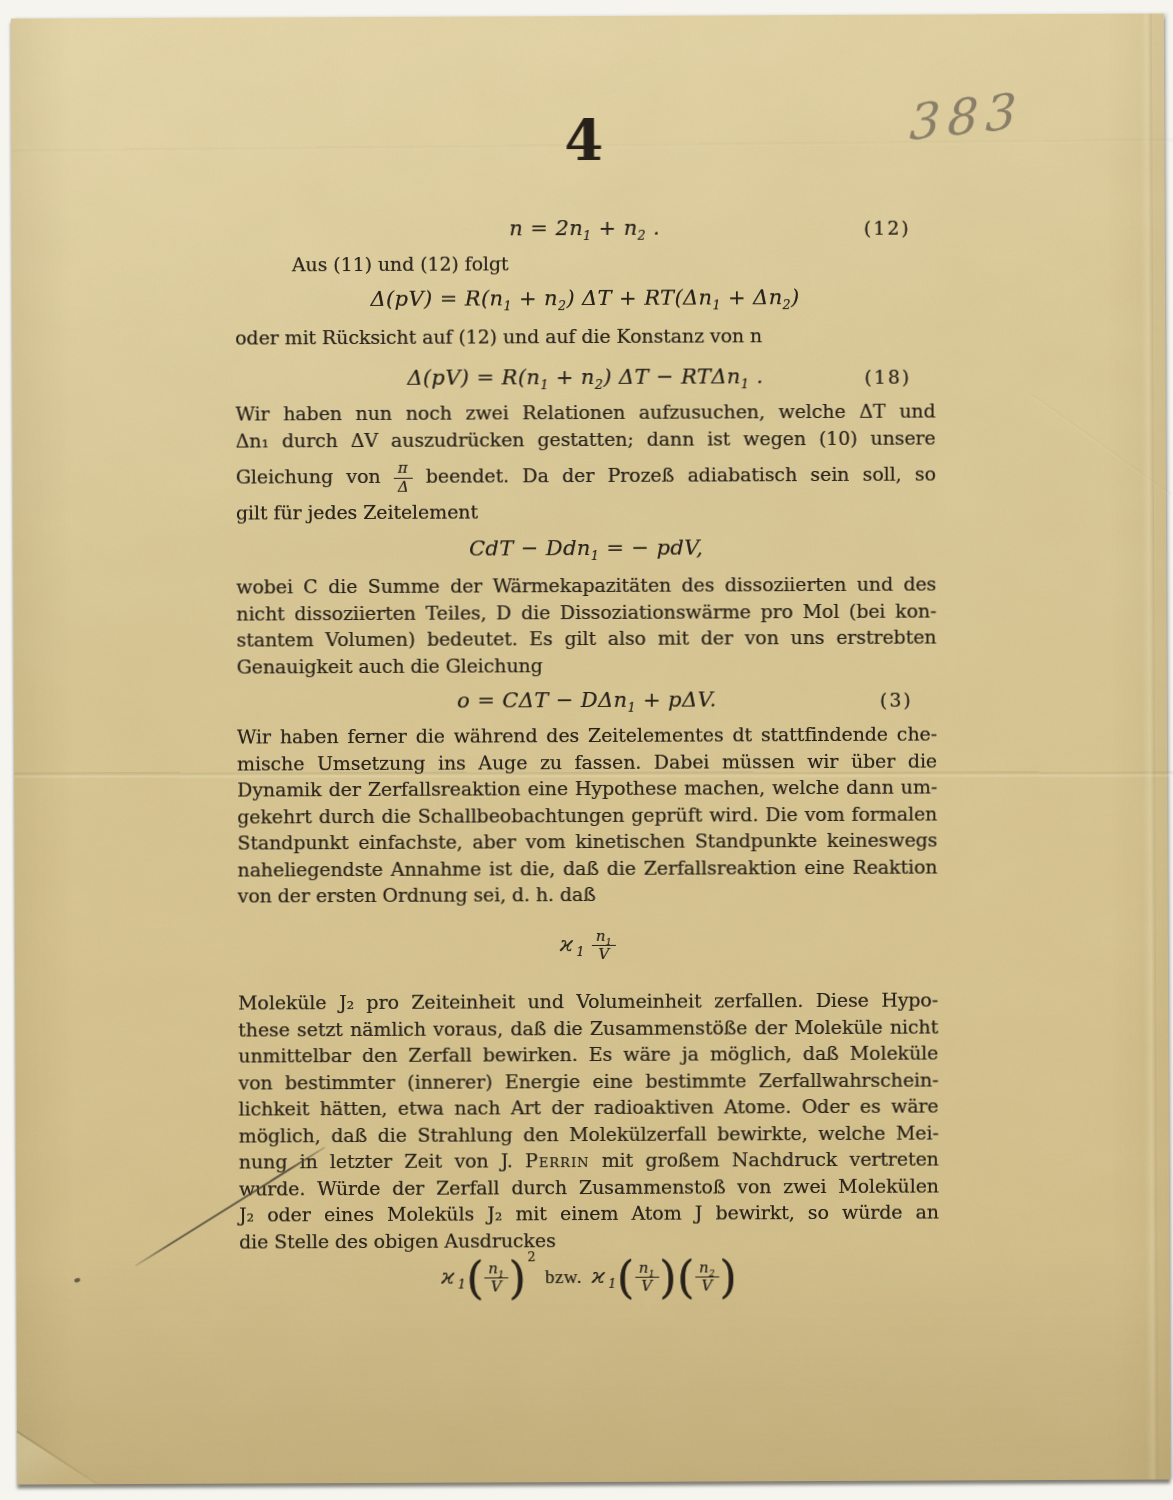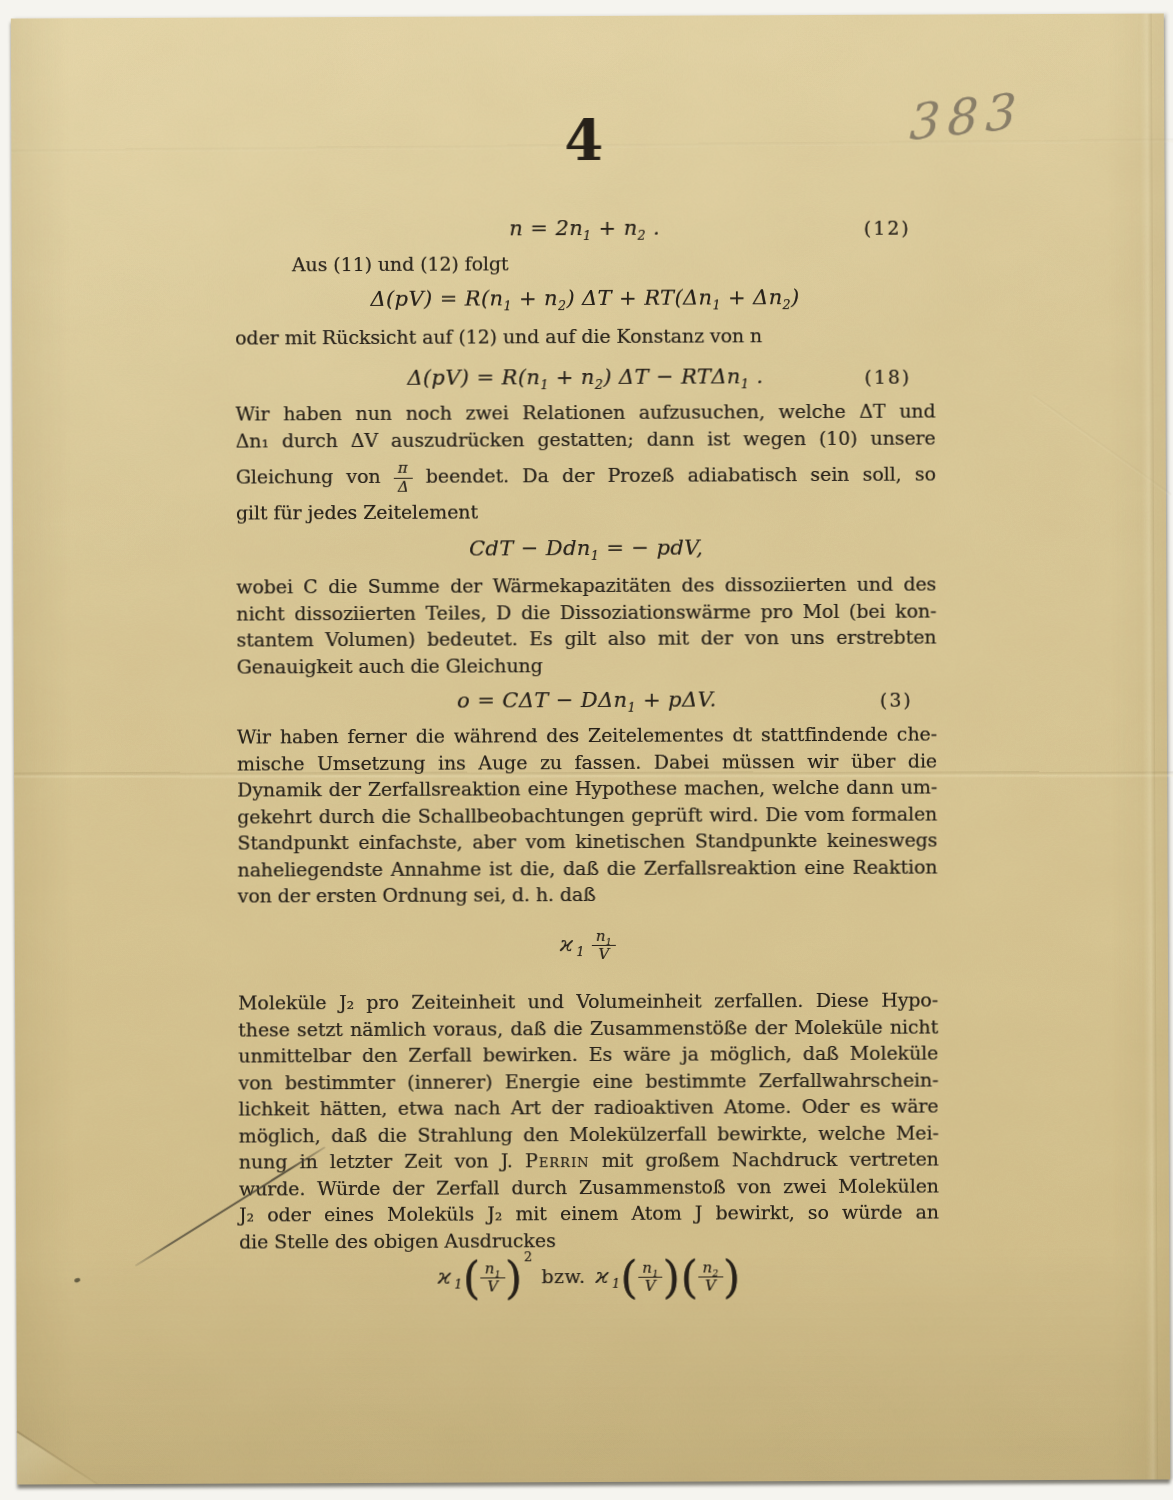--- a/index.html
+++ b/index.html
@@ -59,21 +59,21 @@
     text-shadow:0 0 .5px rgba(39,33,25,.55);}
   .eqnum{position:absolute;right:24px;top:2px;font-style:normal;font-size:19px;letter-spacing:2px;}
   sub{font-size:60%;line-height:0;}
   .fr{display:inline-block;vertical-align:middle;text-align:center;line-height:1.15;font-style:italic;}
   .fr .n{display:block;padding:0 4px;}
   .fr .d{display:block;border-top:1.4px solid currentColor;padding:0 4px;}
   .fr-small{font-size:15px;}
   .fr-eq{font-size:15px;}
   .bp{font-size:215%;font-style:normal;font-weight:400;vertical-align:middle;line-height:0;}
   .pow{font-size:13px;font-style:normal;position:relative;top:-14px;left:1px;}
-  .up{font-style:normal;font-size:19px;margin:16px 10px;}
+  .up{font-style:normal;font-size:19px;margin:16px 10px;font-family:Liberation Serif, serif;}
   .sc{font-variant:small-caps;letter-spacing:1px;margin-top:10px;}
   .kk{margin-right:3px;}
 </style>
 </head>
 <body>
 
 <div class="paper">
 
   <div class="crease crease-top"></div>
   <div class="crease crease-main"></div>

